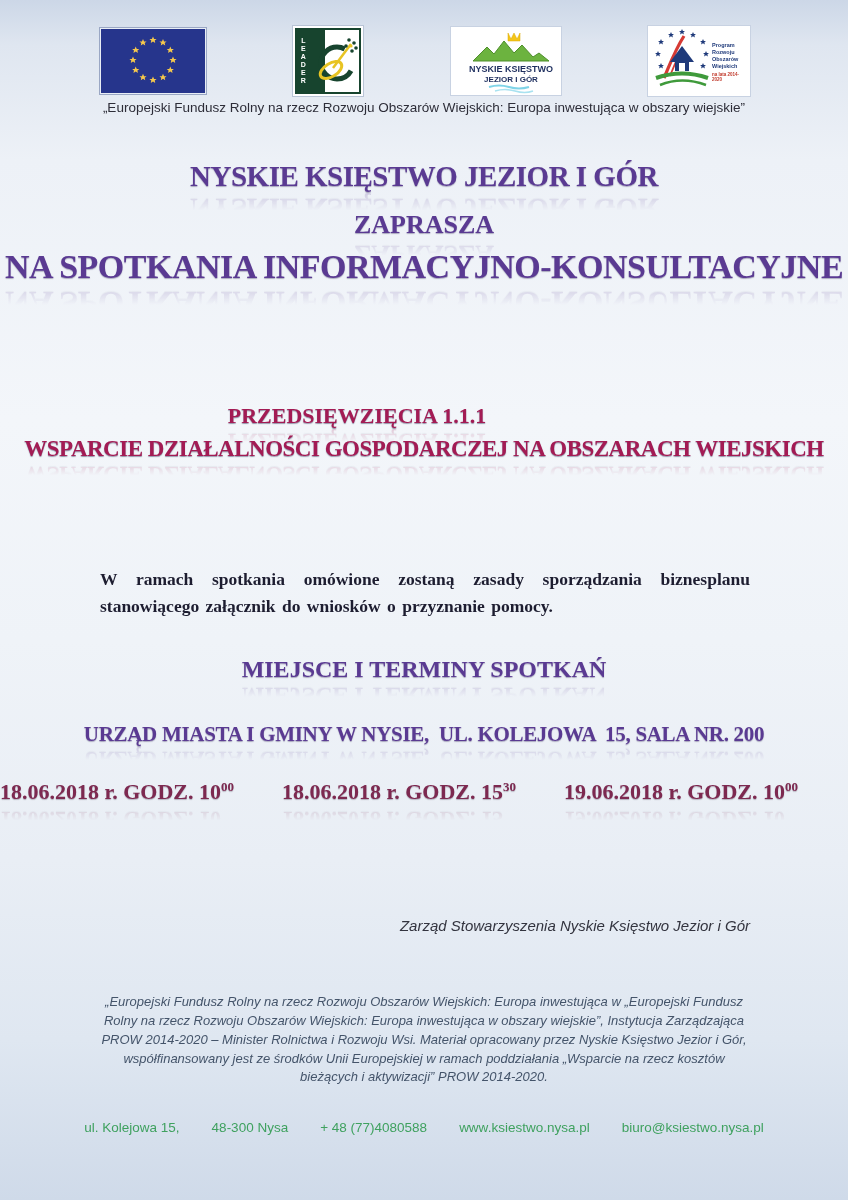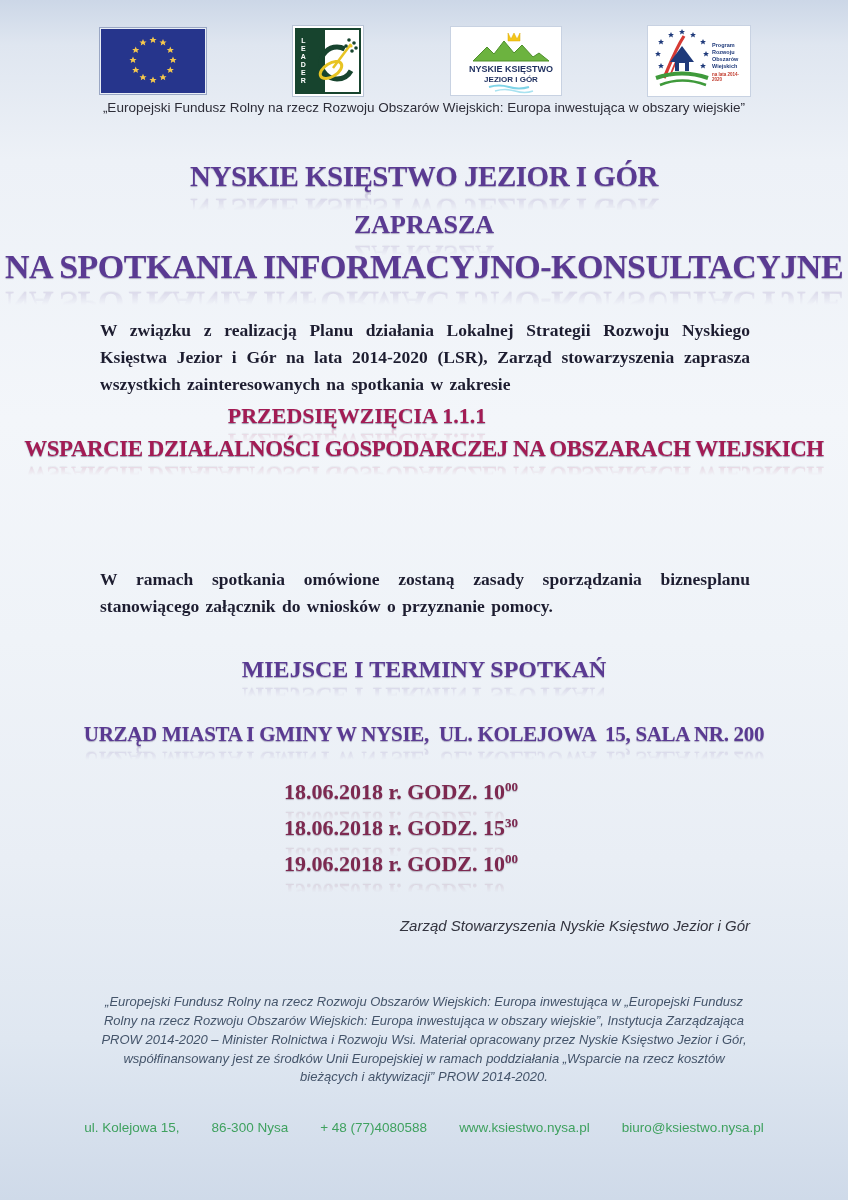--- a/index.html
+++ b/index.html
@@ -92,21 +92,21 @@
 
   .crimson1 { position:absolute; top:403px; left:0; width:714px; font-size:22px; }
   .crimson2 { position:absolute; top:436px; left:0; width:848px; font-size:23px; letter-spacing:-.5px; }
 
   .miejsce { position:absolute; top:656px; left:0; width:848px; font-size:24px; }
   .venue   { position:absolute; top:722px; left:0; width:848px; font-size:21px; letter-spacing:-.3px; }
 
   
   .dates-block {
     position:absolute; top:778px; left:0; width:848px;
-    display:flex; flex-direction:column; align-items:center; gap:8px;
+    display:flex; align-items:center; gap:2px;
   }
   .date-row { position:relative; font-size:22px; line-height:28px; width:280px; text-align:left; }
   .date-row sup { font-size:13px; vertical-align:super; line-height:0; }
 
   
   .signature {
     position:absolute; top:917px; right:98px;
     font-family:"Liberation Sans",sans-serif; font-style:italic;
     font-size:15px; color:#33343f;text-align:center;
   }
@@ -218,21 +218,20 @@
   </div>
   <div class="reflectable title2">
     <span class="line purple">ZAPRASZA</span>
     <span class="reflection purple" aria-hidden="true">ZAPRASZA</span>
   </div>
   <div class="reflectable title3">
     <span class="line purple">NA SPOTKANIA INFORMACYJNO-KONSULTACYJNE</span>
     <span class="reflection purple" aria-hidden="true">NA SPOTKANIA INFORMACYJNO-KONSULTACYJNE</span>
   </div>
 
-  <p class="paragraph p1">W związku z realizacją Planu działania Lokalnej Strategii Rozwoju Nyskiego Księstwa Jezior i Gór na lata 2014-2020 (LSR), Zarząd stowarzyszenia zaprasza wszystkich zainteresowanych na spotkania w zakresie</p>
 
   <div class="reflectable crimson1">
     <span class="line crimson">PRZEDSIĘWZIĘCIA 1.1.1</span>
     <span class="reflection crimson" aria-hidden="true">PRZEDSIĘWZIĘCIA 1.1.1</span>
   </div>
   <div class="reflectable crimson2">
     <span class="line crimson">WSPARCIE DZIAŁALNOŚCI GOSPODARCZEJ NA OBSZARACH WIEJSKICH</span>
     <span class="reflection crimson" aria-hidden="true">WSPARCIE DZIAŁALNOŚCI GOSPODARCZEJ NA OBSZARACH WIEJSKICH</span>
   </div>
 
@@ -261,19 +260,19 @@
       <span class="reflection" aria-hidden="true"><span>19.06.2018 r. GODZ. 10</span><sup>00</sup></span>
     </div>
   </div>
 
   <div class="signature">Zarząd Stowarzyszenia Nyskie Księstwo Jezior i Gór</div>
 
   <div class="disclaimer">„Europejski Fundusz Rolny na rzecz Rozwoju Obszarów Wiejskich: Europa inwestująca w „Europejski Fundusz Rolny na rzecz Rozwoju Obszarów Wiejskich: Europa inwestująca w obszary wiejskie”, Instytucja Zarządzająca PROW 2014-2020 – Minister Rolnictwa i Rozwoju Wsi. Materiał opracowany przez Nyskie Księstwo Jezior i Gór, współfinansowany jest ze środków Unii Europejskiej w ramach poddziałania „Wsparcie na rzecz kosztów bieżących i aktywizacji” PROW 2014-2020.</div>
 
   <div class="contact-row">
     <span>ul. Kolejowa 15,</span>
-    <span>86-300 Nysa</span>
+    <span>48-300 Nysa</span>
     <span>+ 48 (77)4080588</span>
     <span>www.ksiestwo.nysa.pl</span>
     <span>biuro@ksiestwo.nysa.pl</span>
   </div>
 
 </div>
 
 </body></html>

